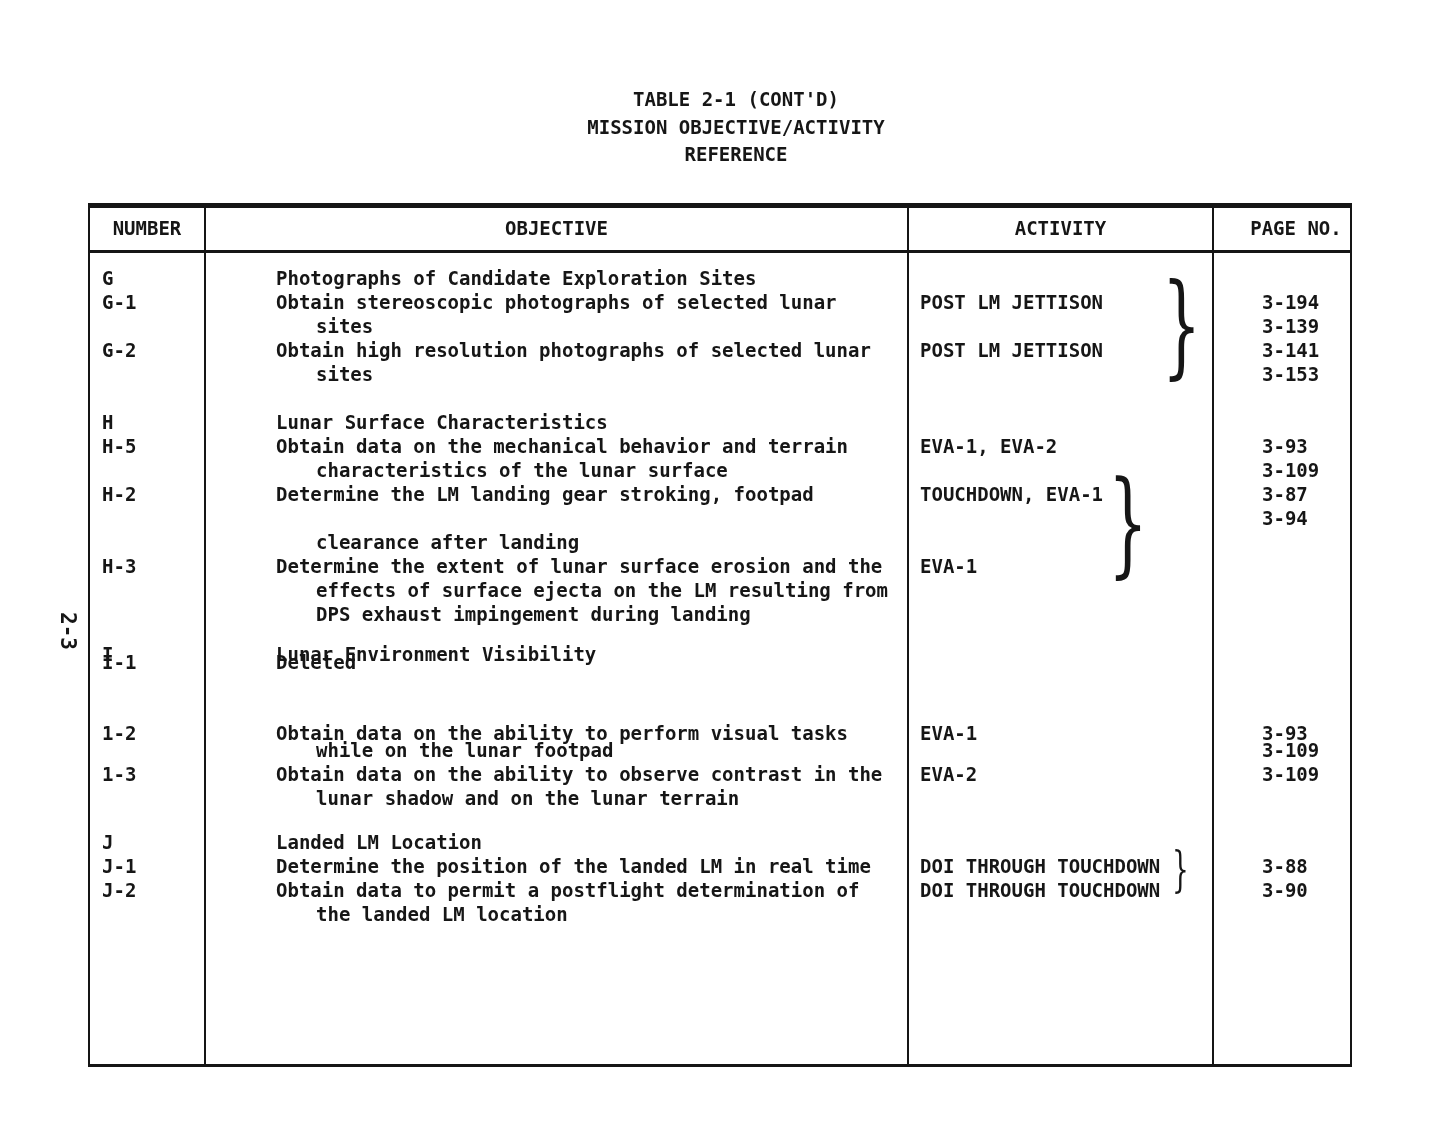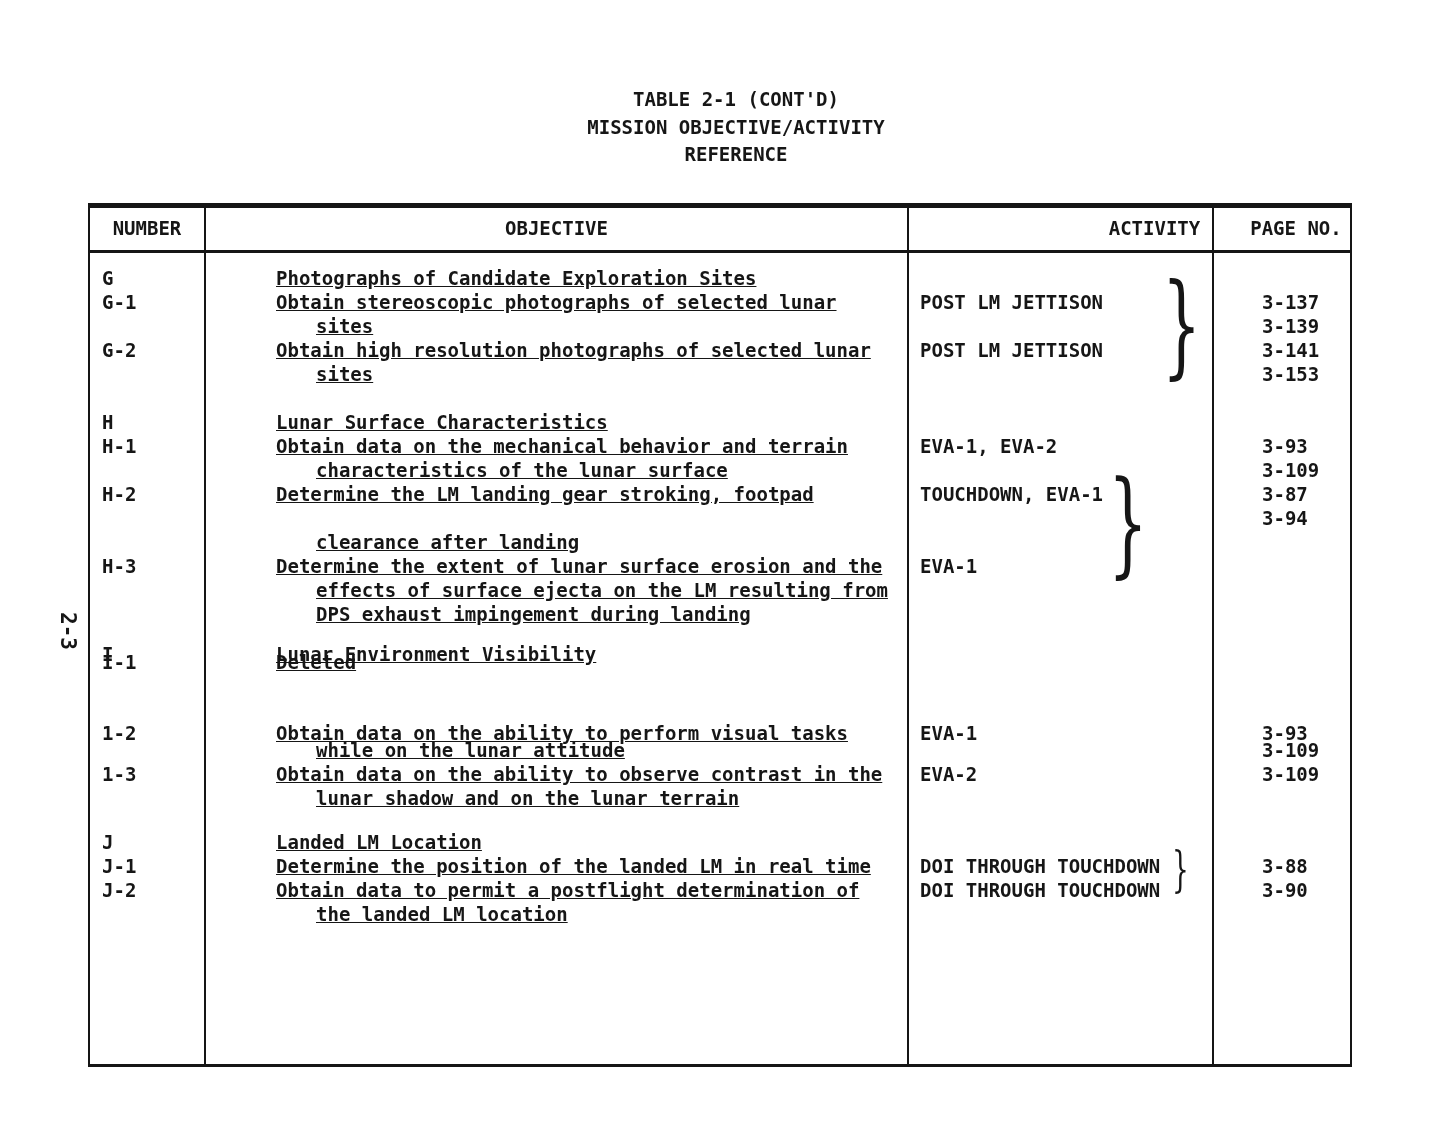--- a/index.html
+++ b/index.html
@@ -16,26 +16,26 @@
   
   #table-frame { left:88px; top:203px; width:1264px; height:864px;
     border:2px solid #151515; border-top-width:5px; border-bottom-width:3px;
     box-sizing:border-box; }
   .vline { top:203px; width:2px; height:864px; background:#151515; }
   #vline-1 { left:204px; } #vline-2 { left:907px; } #vline-3 { left:1212px; }
   #header-sep { left:88px; top:250px; width:1264px; height:3px; background:#151515; }
   .col-header { top:217px; text-align:center; font-size:19px; }
   #hdr-number { left:90px; width:114px; }
   #hdr-objective { left:206px; width:701px; }
-  #hdr-activity { left:963px; width:303px;padding-left:40px; }
+  #hdr-activity { left:909px; width:303px; }
   #hdr-page { left:1214px; width:164px; }
   
   .line { left:0; width:1439px; height:24px; font-size:19px; line-height:24px; }
   .c-num  { position:absolute; left:102px; white-space:pre; }
-  .c-obj  { position:absolute; left:276px; white-space:pre;text-decoration:underline; }
+  .c-obj  { position:absolute; left:276px; white-space:pre; }
   .c-obj.indent { left:316px; }
   .c-act  { position:absolute; left:920px; white-space:pre; }
   .c-page { position:absolute; left:1262px; white-space:pre; }
   
   .brace { font-family:"DejaVu Serif","Liberation Serif",serif; font-weight:normal;
     transform:scaleX(0.55); transform-origin:left center; }
   #brace-g { left:1162px; top:264px; height:122px; font-size:112px; line-height:122px; }
   #brace-h { left:1108px; top:461px; height:124px; font-size:114px; line-height:124px; }
   #brace-j { left:1172px; top:843px; height:52px;  font-size:48px;  line-height:52px; }
   
@@ -67,21 +67,21 @@
   <div id="hdr-page" class="abs col-header">PAGE NO.</div>
 
   <div class="abs line" style="top:266px">
     <span class="c-num">G</span>
     <span class="c-obj">Photographs of Candidate Exploration Sites</span>
   </div>
   <div class="abs line" style="top:290px">
     <span class="c-num">G-1</span>
     <span class="c-obj">Obtain stereoscopic photographs of selected lunar</span>
     <span class="c-act">POST LM JETTISON</span>
-    <span class="c-page">3-137</span>
+    <span class="c-page">3-194</span>
   </div>
   <div class="abs line" style="top:314px">
     <span class="c-obj indent">sites</span>
     <span class="c-page">3-139</span>
   </div>
   <div class="abs line" style="top:338px">
     <span class="c-num">G-2</span>
     <span class="c-obj">Obtain high resolution photographs of selected lunar</span>
     <span class="c-act">POST LM JETTISON</span>
     <span class="c-page">3-141</span>
@@ -89,21 +89,21 @@
   <div class="abs line" style="top:362px">
     <span class="c-obj indent">sites</span>
     <span class="c-page">3-153</span>
   </div>
 
   <div class="abs line" style="top:410px">
     <span class="c-num">H</span>
     <span class="c-obj">Lunar Surface Characteristics</span>
   </div>
   <div class="abs line" style="top:434px">
-    <span class="c-num">H-1</span>
+    <span class="c-num">H-5</span>
     <span class="c-obj">Obtain data on the mechanical behavior and terrain</span>
     <span class="c-act">EVA-1, EVA-2</span>
     <span class="c-page">3-93</span>
   </div>
   <div class="abs line" style="top:458px">
     <span class="c-obj indent">characteristics of the lunar surface</span>
     <span class="c-page">3-109</span>
   </div>
   <div class="abs line" style="top:482px">
     <span class="c-num">H-2</span>
@@ -137,21 +137,21 @@
     <span class="c-num">I-1</span>
     <span class="c-obj">Deleted</span>
   </div>
   <div class="abs line" style="top:721px">
     <span class="c-num">1-2</span>
     <span class="c-obj">Obtain data on the ability to perform visual tasks</span>
     <span class="c-act">EVA-1</span>
     <span class="c-page">3-93</span>
   </div>
   <div class="abs line" style="top:738px">
-    <span class="c-obj indent">while on the lunar attitude</span>
+    <span class="c-obj indent">while on the lunar footpad</span>
     <span class="c-page">3-109</span>
   </div>
   <div class="abs line" style="top:762px">
     <span class="c-num">1-3</span>
     <span class="c-obj">Obtain data on the ability to observe contrast in the</span>
     <span class="c-act">EVA-2</span>
     <span class="c-page">3-109</span>
   </div>
   <div class="abs line" style="top:786px">
     <span class="c-obj indent">lunar shadow and on the lunar terrain</span>

